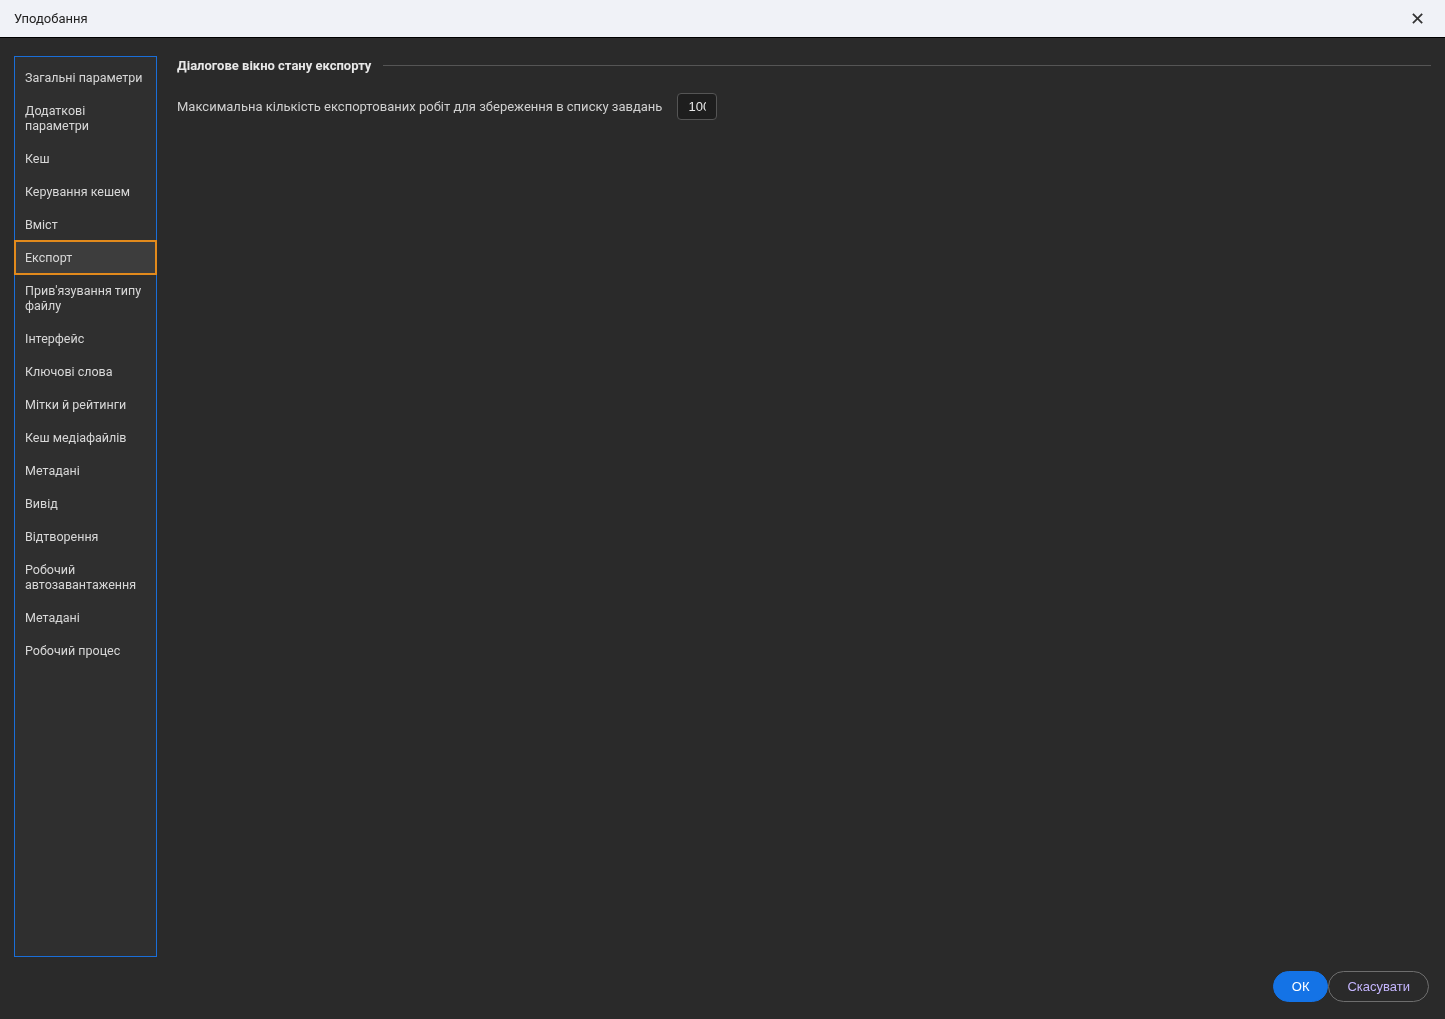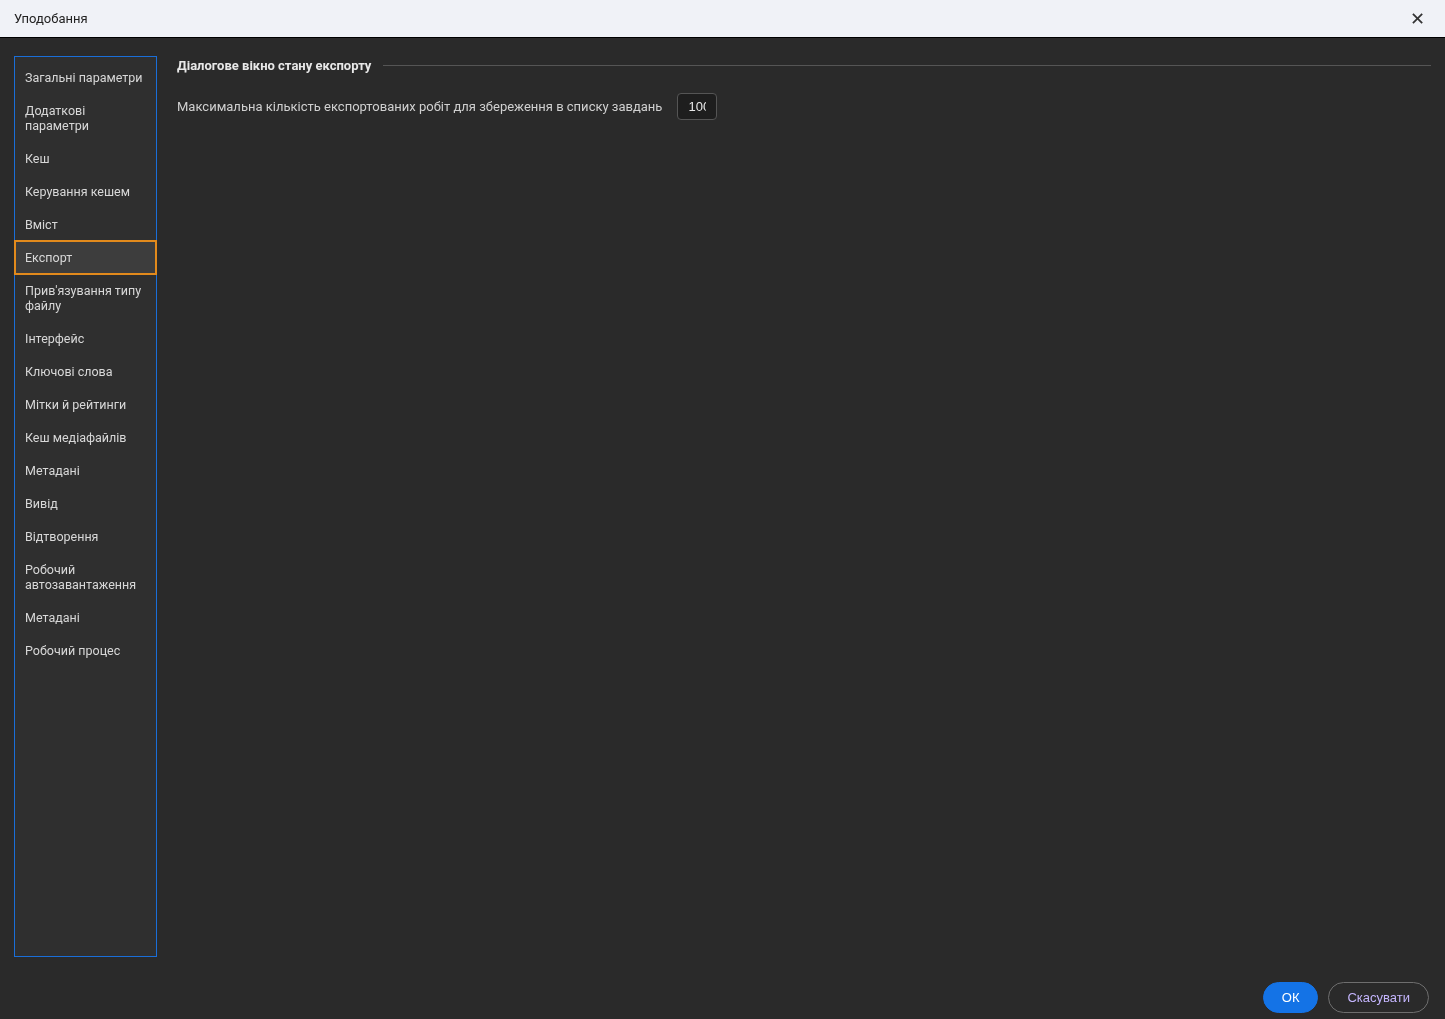--- a/index.html
+++ b/index.html
@@ -100,24 +100,23 @@
       border-radius: 4px;
       color: #e8e8e8;
       padding: 5px 10px;
       font-size: 13px;
       width: 40px;
       text-align: left;
     }
     .footer {
       height: 48px;
       display: flex;
-      align-items: flex-end;
+      align-items: flex-start;
       justify-content: flex-end;
       padding: 0 16px 6px 16px;
-      gap: 10px;
     }
     .btn {
       border-radius: 16px;
       padding: 7px 18px;
       font-size: 13px;
       cursor: pointer;
       border: 1px solid transparent;
     }
     .btn-primary {
       background: #1473e6;

